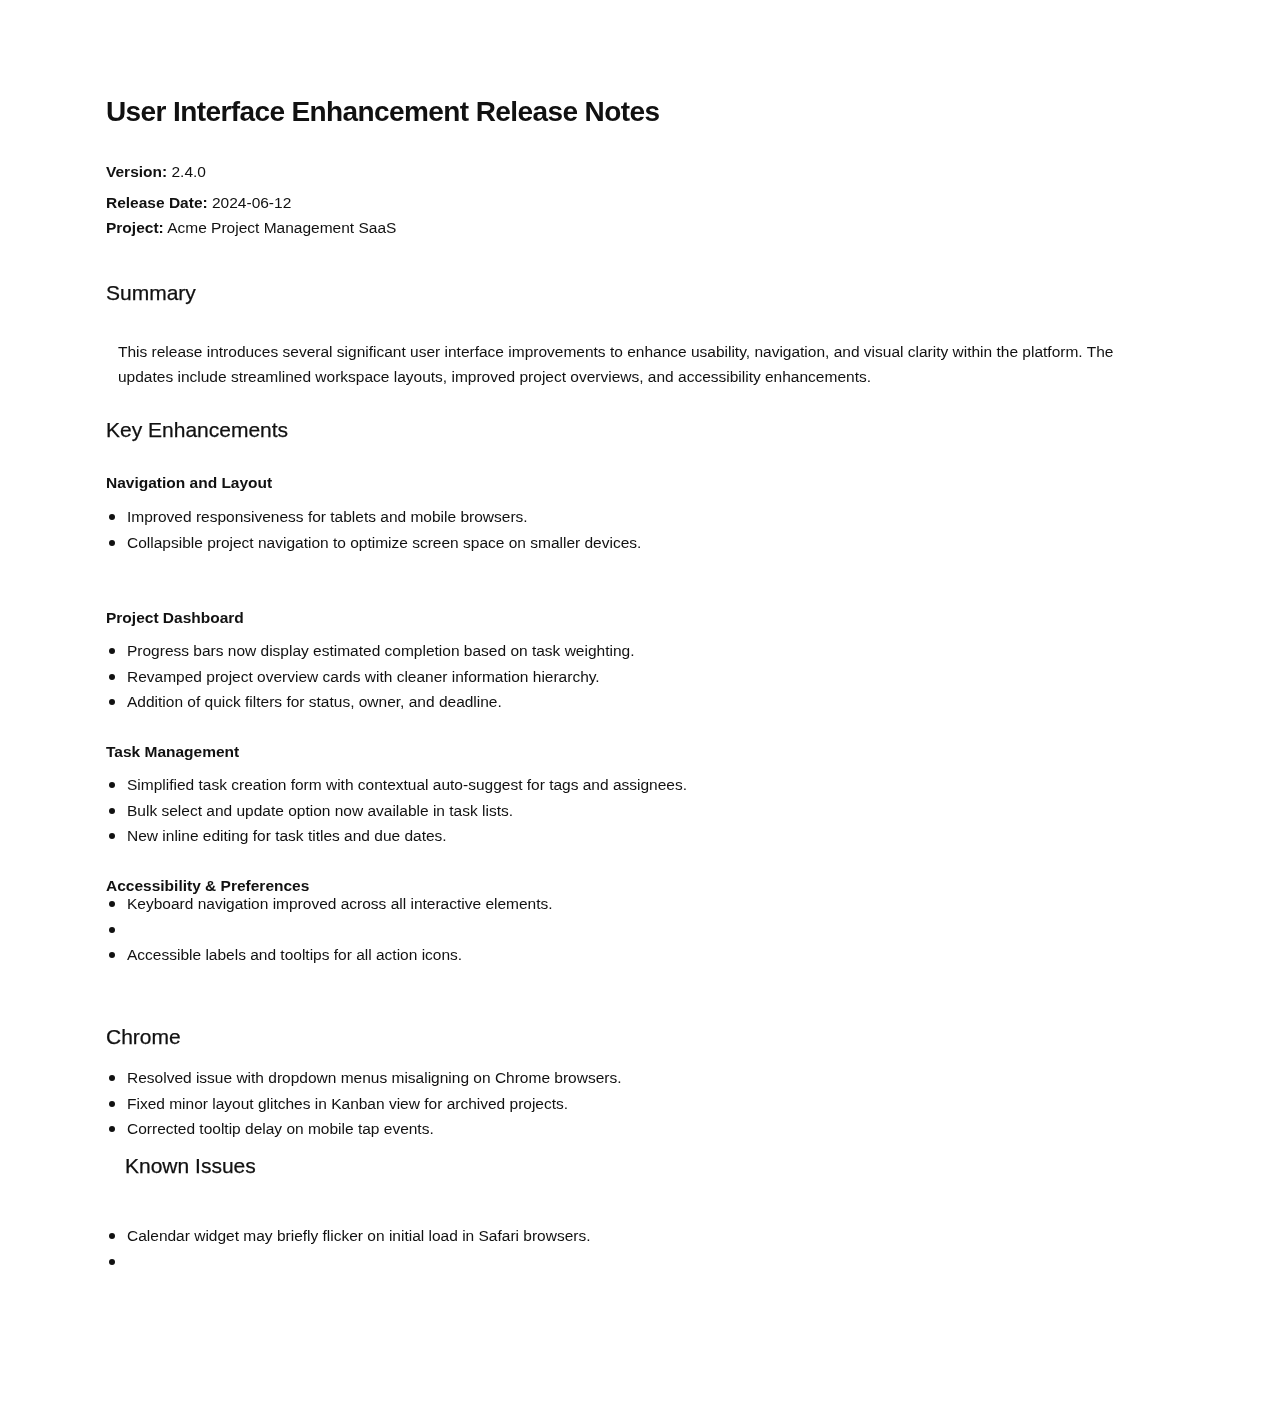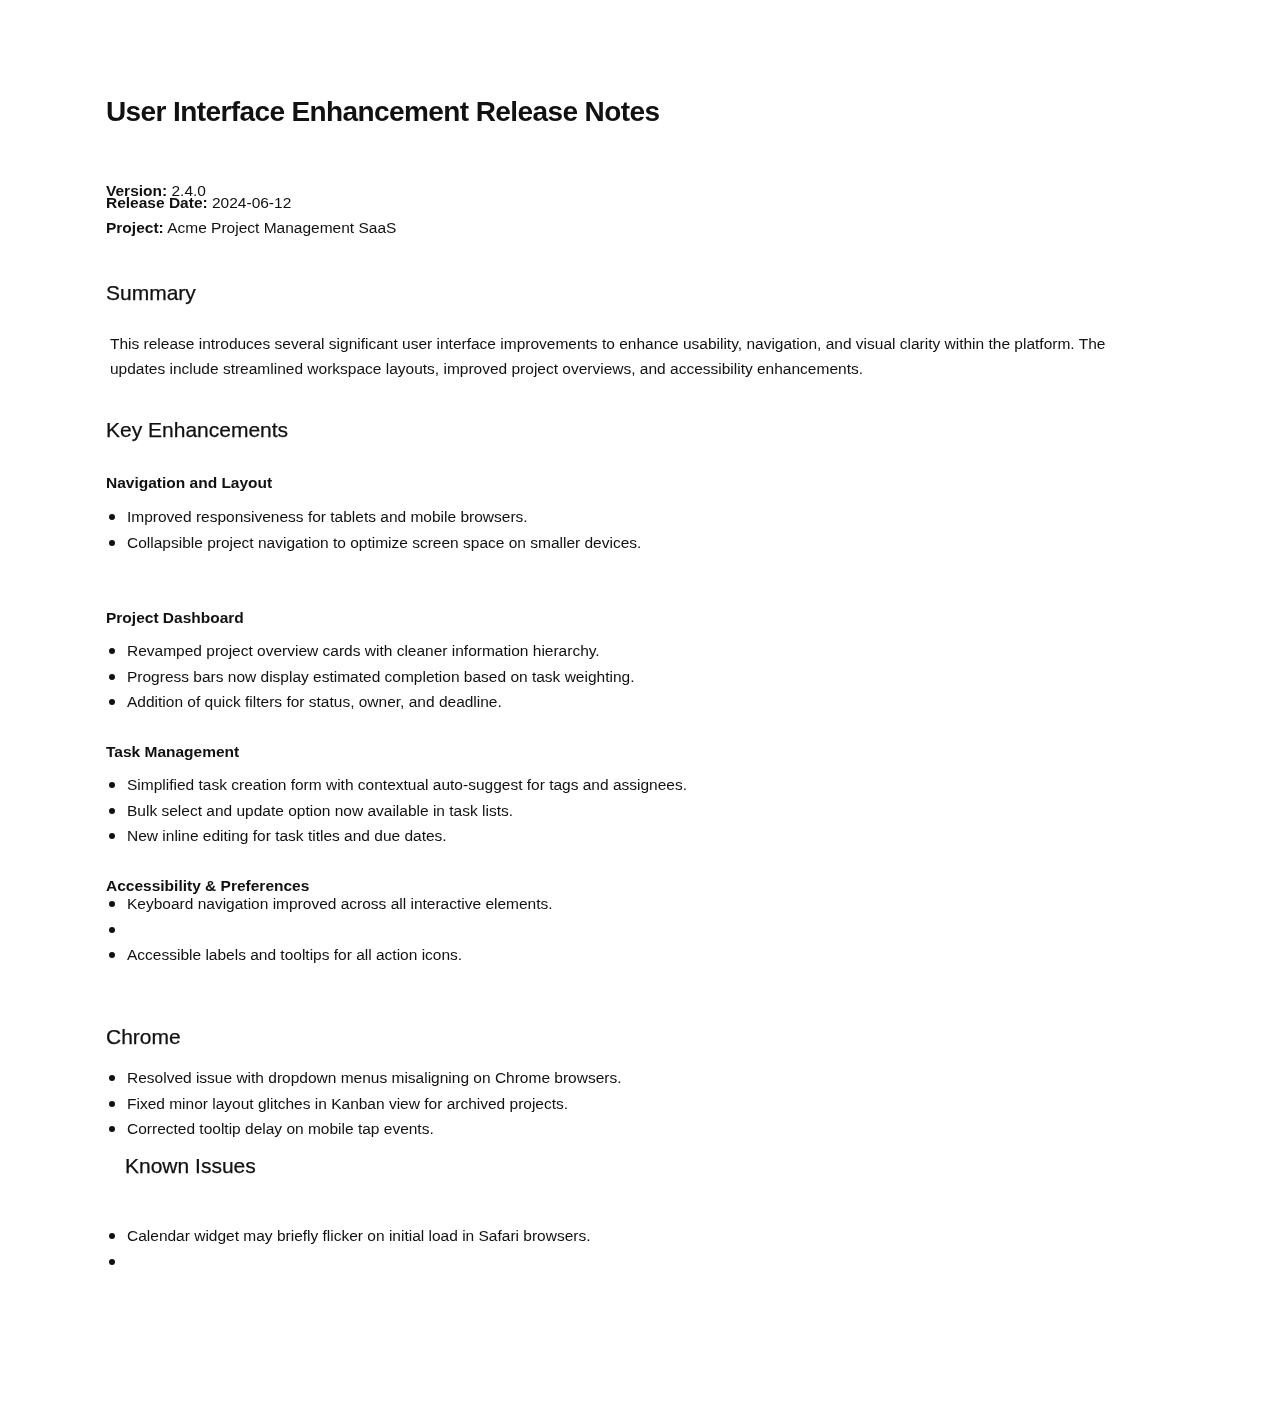--- a/index.html
+++ b/index.html
@@ -55,21 +55,21 @@
       font-family: "Liberation Sans", sans-serif;
       font-size: 15.5px;
       font-weight: 700;
       line-height: 20px;
       white-space: nowrap;
     }
     p.summary {
       position: absolute;
       left: 0;
       top: 327px;
-      margin: 4px;
+      margin: 12px;
       width: 1050px;
       font-family: "Liberation Sans", sans-serif;
       font-size: 15.5px;
       line-height: 25px;
     }
     ul {
       position: absolute;
       left: 0;
       margin: 0;
       padding: 0;
@@ -94,21 +94,21 @@
       background: #111;
     }
   </style>
 </head>
 <body>
 
 <div class="doc">
 
   <h1>User Interface Enhancement Release Notes</h1>
 
-  <div class="meta" style="top:162px;margin-top:19px;">
+  <div class="meta" style="top:162px;">
     <b>Version:</b>
     <span>2.4.0</span>
   </div>
   <div class="meta" style="top:193px;">
     <b>Release Date:</b>
     <span>2024-06-12</span>
   </div>
   <div class="meta" style="top:218px;">
     <b>Project:</b>
     <span>Acme Project Management SaaS</span>
@@ -120,22 +120,22 @@
   <h2 style="top:416px;">Key Enhancements</h2>
 
   <h3 style="top:473px;">Navigation and Layout</h3>
   <ul style="top:506px;">
     <li><span class="bullet"></span><span>Improved responsiveness for tablets and mobile browsers.</span></li>
     <li><span class="bullet"></span><span>Collapsible project navigation to optimize screen space on smaller devices.</span></li>
   </ul>
 
   <h3 style="top:608px;">Project Dashboard</h3>
   <ul style="top:640px;">
+    <li><span class="bullet"></span><span>Progress bars now display estimated completion based on task weighting.</span></li>
     <li><span class="bullet"></span><span>Revamped project overview cards with cleaner information hierarchy.</span></li>
-    <li><span class="bullet"></span><span>Progress bars now display estimated completion based on task weighting.</span></li>
     <li><span class="bullet"></span><span>Addition of quick filters for status, owner, and deadline.</span></li>
   </ul>
 
   <h3 style="top:742px;">Task Management</h3>
   <ul style="top:774px;">
     <li><span class="bullet"></span><span>Simplified task creation form with contextual auto-suggest for tags and assignees.</span></li>
     <li><span class="bullet"></span><span>Bulk select and update option now available in task lists.</span></li>
     <li><span class="bullet"></span><span>New inline editing for task titles and due dates.</span></li>
   </ul>
 

